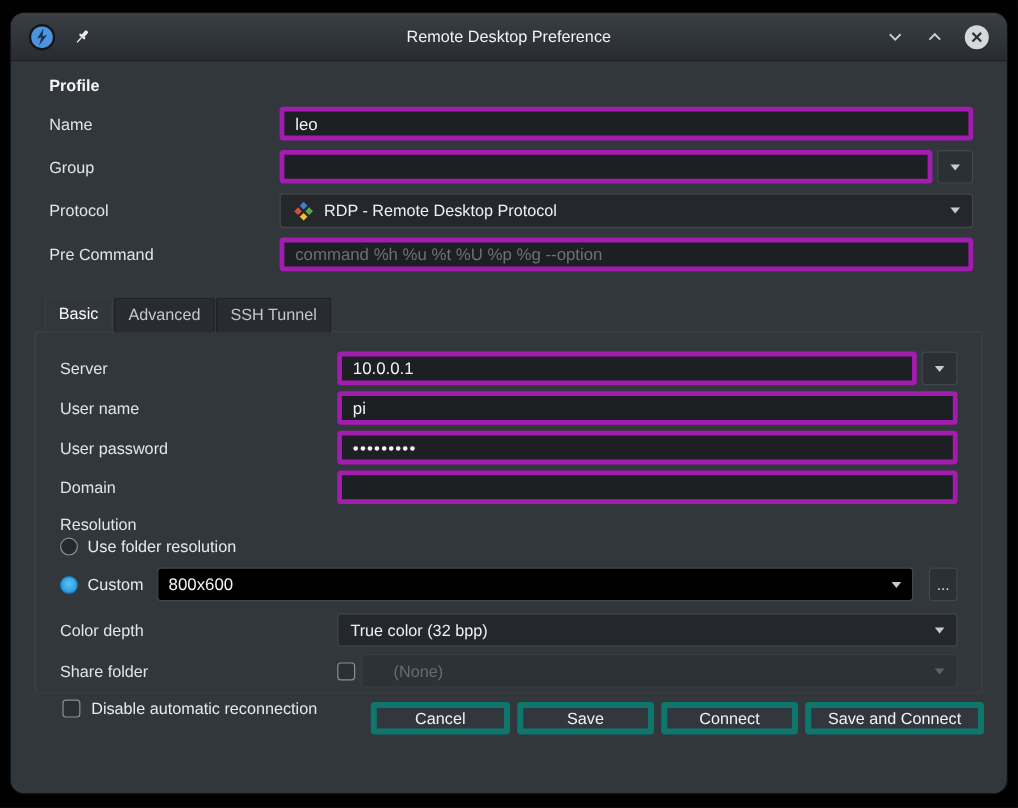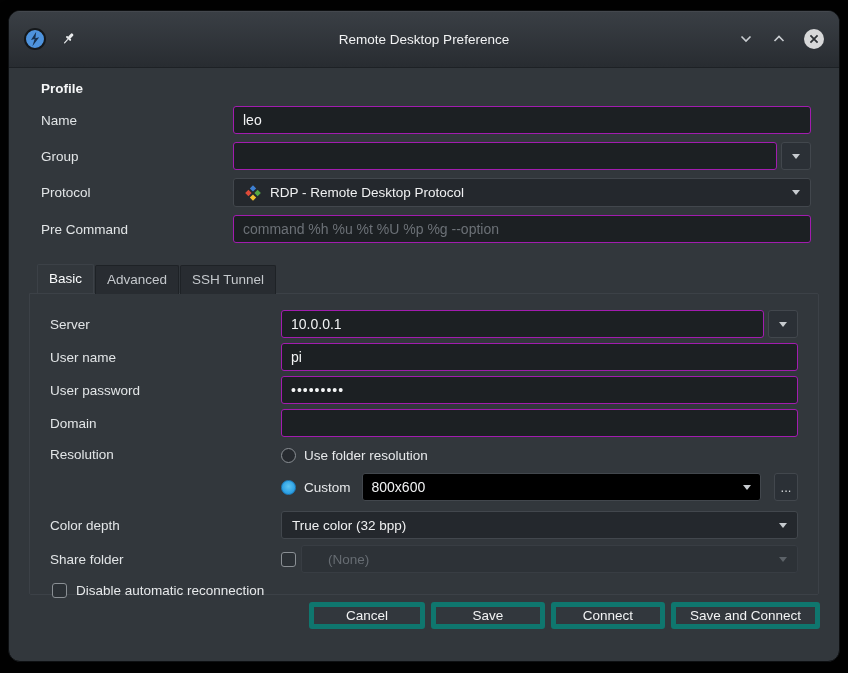--- a/index.html
+++ b/index.html
@@ -4,41 +4,41 @@
 <style>
   * { margin:0; padding:0; box-sizing:border-box; }
   html,body { width:848px; height:673px; background:#020202; overflow:hidden;
               font-family:"Liberation Sans","DejaVu Sans",sans-serif; }
 
   .window { position:absolute; left:8px; top:10px; width:832px; height:652px;
             background:#32373c; border:1px solid #0e1012; border-radius:12px;
             box-shadow:0 3px 14px rgba(0,0,0,.75); overflow:hidden; }
 
   
-  .titlebar { position:relative; height:57px;
+  .titlebar { position:relative; height:40px;
               background:linear-gradient(#3a3f45,#282c31);
               border-bottom:1px solid #1d2125;
               box-shadow:inset 0 1px 0 rgba(255,255,255,.05);
               display:flex; align-items:center; padding:0 14px; }
   .tb-left { display:flex; align-items:center; gap:14px; }
   .tb-title { position:absolute; left:0; right:0; text-align:center;
               color:#f1f2f3; font-size:13.5px; pointer-events:none; }
   .tb-right { margin-left:auto; display:flex; align-items:center; gap:15px; z-index:2; }
   .tb-btn { display:flex; align-items:center; justify-content:center; cursor:pointer; }
 
   
   .content { position:relative; }
   .profile-heading { margin:13px 0 10px 32px; font-size:13.5px; font-weight:700; color:#f5f6f7; }
 
   .top-form { padding:0 28px 0 32px; }
   .frow { display:flex; align-items:center; height:28px; margin-bottom:8px; }
   .frow .flabel { width:192px; flex:none; font-size:13.5px; color:#e2e5e7; }
   .frow .ffield { flex:1; display:flex; align-items:stretch; height:28px; }
 
-  .tinput { flex:1; height:28px; background:#1c2023; border:1px solid #a21caf;
+  .tinput { flex:1; height:28px; background:#1c2023; border:4px solid #a21caf;
             border-radius:3px; color:#f2f3f4; font-size:14px; padding:0 9px;
             font-family:"Liberation Sans","DejaVu Sans",sans-serif; outline:none; min-width:0; }
   .tinput::placeholder { color:#6c7177; opacity:1; }
 
   .arrow { width:0; height:0; border-left:4px solid transparent; border-right:4px solid transparent;
            border-top:5px solid #c7cbcf; flex:none; }
   .arrow.dim { border-top-color:#5c6268; }
 
   .combo-btn { width:30px; height:28px; margin-left:4px; flex:none;
                background:#2b3036; border:1px solid #42474d; border-radius:3px;
@@ -57,21 +57,21 @@
          border:1px solid #1e2226; border-bottom:none; border-radius:2px 2px 0 0;
          margin-right:1px; cursor:pointer; position:relative; top:1px; }
   .tab.active { background:#32373c; color:#fbfcfd; border-color:#3c4147; padding-bottom:7px; top:0; }
 
   .panel { border:1px solid #3c4147; border-radius:0 2px 2px 2px; padding:16px 20px 5px 20px;
            height:302px; }
   .prow { display:flex; align-items:center; height:28px; margin-bottom:5px; }
   .prow .plabel { width:231px; flex:none; font-size:13.5px; color:#e2e5e7; }
   .prow .pfield { flex:1; display:flex; align-items:stretch; height:28px; min-width:0; }
 
-  .res-block { display:flex; margin-top:8px; margin-bottom:4px; }
+  .res-block { display:flex; margin-top:8px; margin-bottom:4px;flex-direction:column; }
   .res-col { flex:1; min-width:0; }
   .radio-row { display:flex; align-items:center; height:20px; margin-bottom:8px; gap:8px; }
   .radio-row.with-combo { height:28px; margin-bottom:6px; }
   .radio { width:15px; height:15px; border-radius:50%; border:1px solid #8a8f94;
            background:#262a2f; flex:none; cursor:pointer; }
   .radio.checked { border-color:#1d7fc0;
                    background:radial-gradient(circle at 50% 42%, #5ec4f2 0%, #2fa2e5 62%, #1b8cd2 100%); }
   .radio-label { font-size:13.5px; color:#e7e9eb; }
 
   .combo-entry { flex:1; height:28px; background:#000000; border:1px solid #42474d; border-radius:3px;

